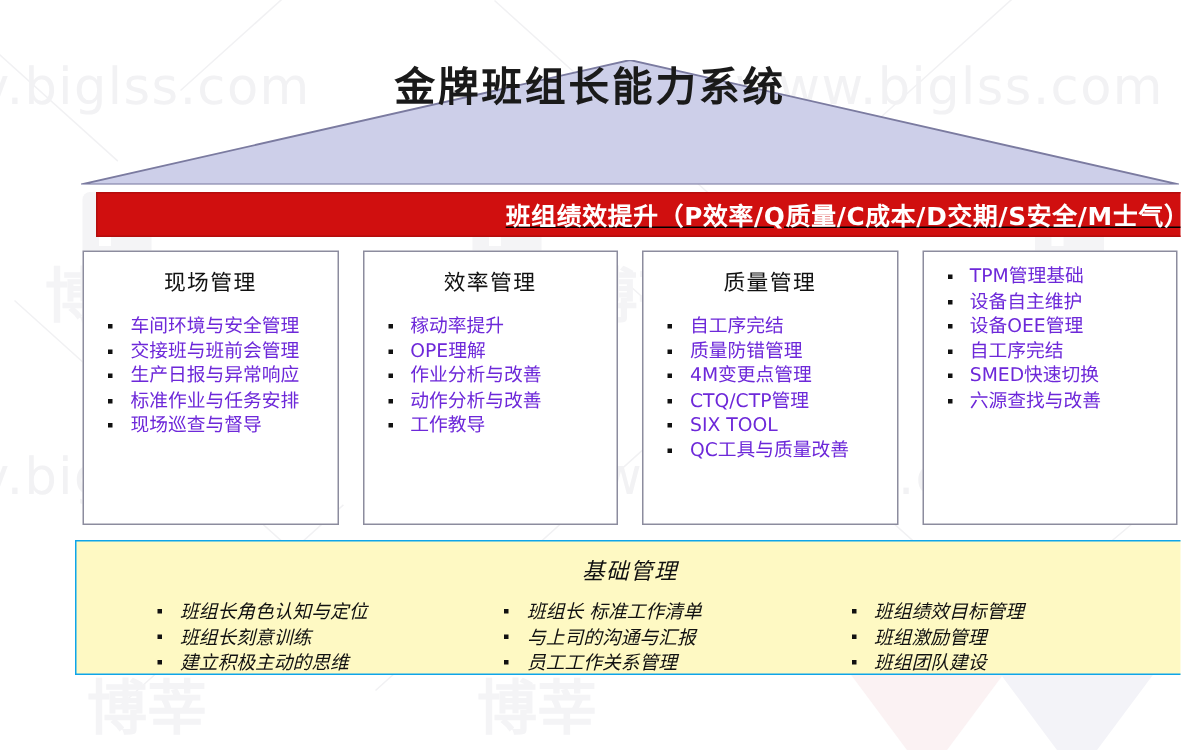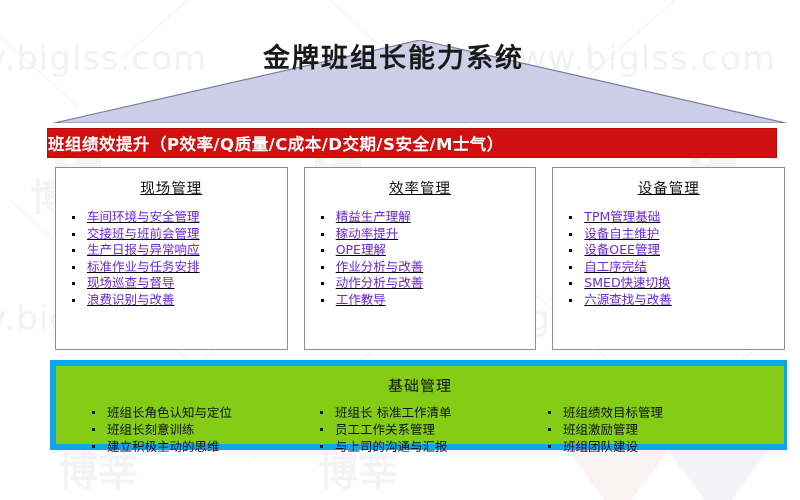--- a/index.html
+++ b/index.html
@@ -104,51 +104,51 @@
     font-size: 27px;
     font-weight: bold;
     color: #1a1a1a;
     letter-spacing: 2px;
     z-index: 3;
   }
 
   
   .red-band {
     position: absolute;
-    left: 47px;
+    left: 64px;
     top: 128px;
     width: 730px;
     height: 30px;
     background: #d00f0f;
     border: 1px solid #b30d0d;
     box-sizing: border-box;
     display: flex;
     align-items: center;
-    justify-content: flex-start;
+    justify-content: flex-end;
     z-index: 2;
+    text-decoration: underline;
   }
   .red-band-text {
     color: #ffffff;
     font-size: 16.5px;
     font-weight: bold;
     letter-spacing: 0.5px;
     white-space: nowrap;
   }
 
   
   .pillars {
     position: absolute;
     left: 55px;
     top: 167px;
     width: 730px;
     height: 183px;
     display: flex;
     gap: 16px;
     z-index: 2;
-    text-decoration: underline;
   }
   .pillar {
     flex: 1;
     background: #ffffff;
     border: 1px solid #8c8c9e;
     box-sizing: border-box;
     padding: 8px 0 0 0;
     display: flex;
     flex-direction: column;
   }
@@ -183,36 +183,38 @@
     background: #111111;
   }
 
   
   .foundation {
     position: absolute;
     left: 50px;
     top: 360px;
     width: 740px;
     height: 90px;
-    background: #84cc16;
-    border: 6px solid #0ea5e9;
+    background: #fef9c3;
+    border: 1px solid #0ea5e9;
     box-sizing: border-box;
     z-index: 2;
+    font-style: italic;
   }
   .foundation-title {
     text-align: center;
     font-size: 15px;
     color: #111111;
     padding-top: 8px;
     letter-spacing: 1px;
   }
   .foundation-cols {
     display: flex;
     margin-top: 9px;
-    padding: 0 22px;
+    padding: 0 4px;
+    margin-left: 36px;
   }
   .foundation-col {
     flex: 1;
   }
   .foundation-col ul {
     list-style: none;
     margin: 0;
     padding: 0 0 0 12px;
   }
   .foundation-col li {
@@ -288,39 +290,47 @@
   <div class="pillars">
 
     <div class="pillar">
       <div class="pillar-title">现场管理</div>
       <ul class="pillar-list">
         <li>车间环境与安全管理</li>
         <li>交接班与班前会管理</li>
         <li>生产日报与异常响应</li>
         <li>标准作业与任务安排</li>
         <li>现场巡查与督导</li>
-        <li>浪费识别与改善</li>
       </ul>
     </div>
 
     <div class="pillar">
       <div class="pillar-title">效率管理</div>
       <ul class="pillar-list">
-        <li>精益生产理解</li>
         <li>稼动率提升</li>
         <li>OPE理解</li>
         <li>作业分析与改善</li>
         <li>动作分析与改善</li>
         <li>工作教导</li>
       </ul>
     </div>
 
-
     <div class="pillar">
-      <div class="pillar-title">设备管理</div>
+      <div class="pillar-title">质量管理</div>
+      <ul class="pillar-list">
+        <li>自工序完结</li>
+        <li>质量防错管理</li>
+        <li>4M变更点管理</li>
+        <li>CTQ/CTP管理</li>
+        <li>SIX TOOL</li>
+        <li>QC工具与质量改善</li>
+      </ul>
+    </div>
+
+    <div class="pillar">
       <ul class="pillar-list">
         <li>TPM管理基础</li>
         <li>设备自主维护</li>
         <li>设备OEE管理</li>
         <li>自工序完结</li>
         <li>SMED快速切换</li>
         <li>六源查找与改善</li>
       </ul>
     </div>
 
@@ -334,22 +344,22 @@
         <ul>
           <li>班组长角色认知与定位</li>
           <li>班组长刻意训练</li>
           <li>建立积极主动的思维</li>
         </ul>
       </div>
 
       <div class="foundation-col">
         <ul>
           <li>班组长 标准工作清单</li>
+          <li>与上司的沟通与汇报</li>
           <li>员工工作关系管理</li>
-          <li>与上司的沟通与汇报</li>
         </ul>
       </div>
 
       <div class="foundation-col">
         <ul>
           <li>班组绩效目标管理</li>
           <li>班组激励管理</li>
           <li>班组团队建设</li>
         </ul>
       </div>

